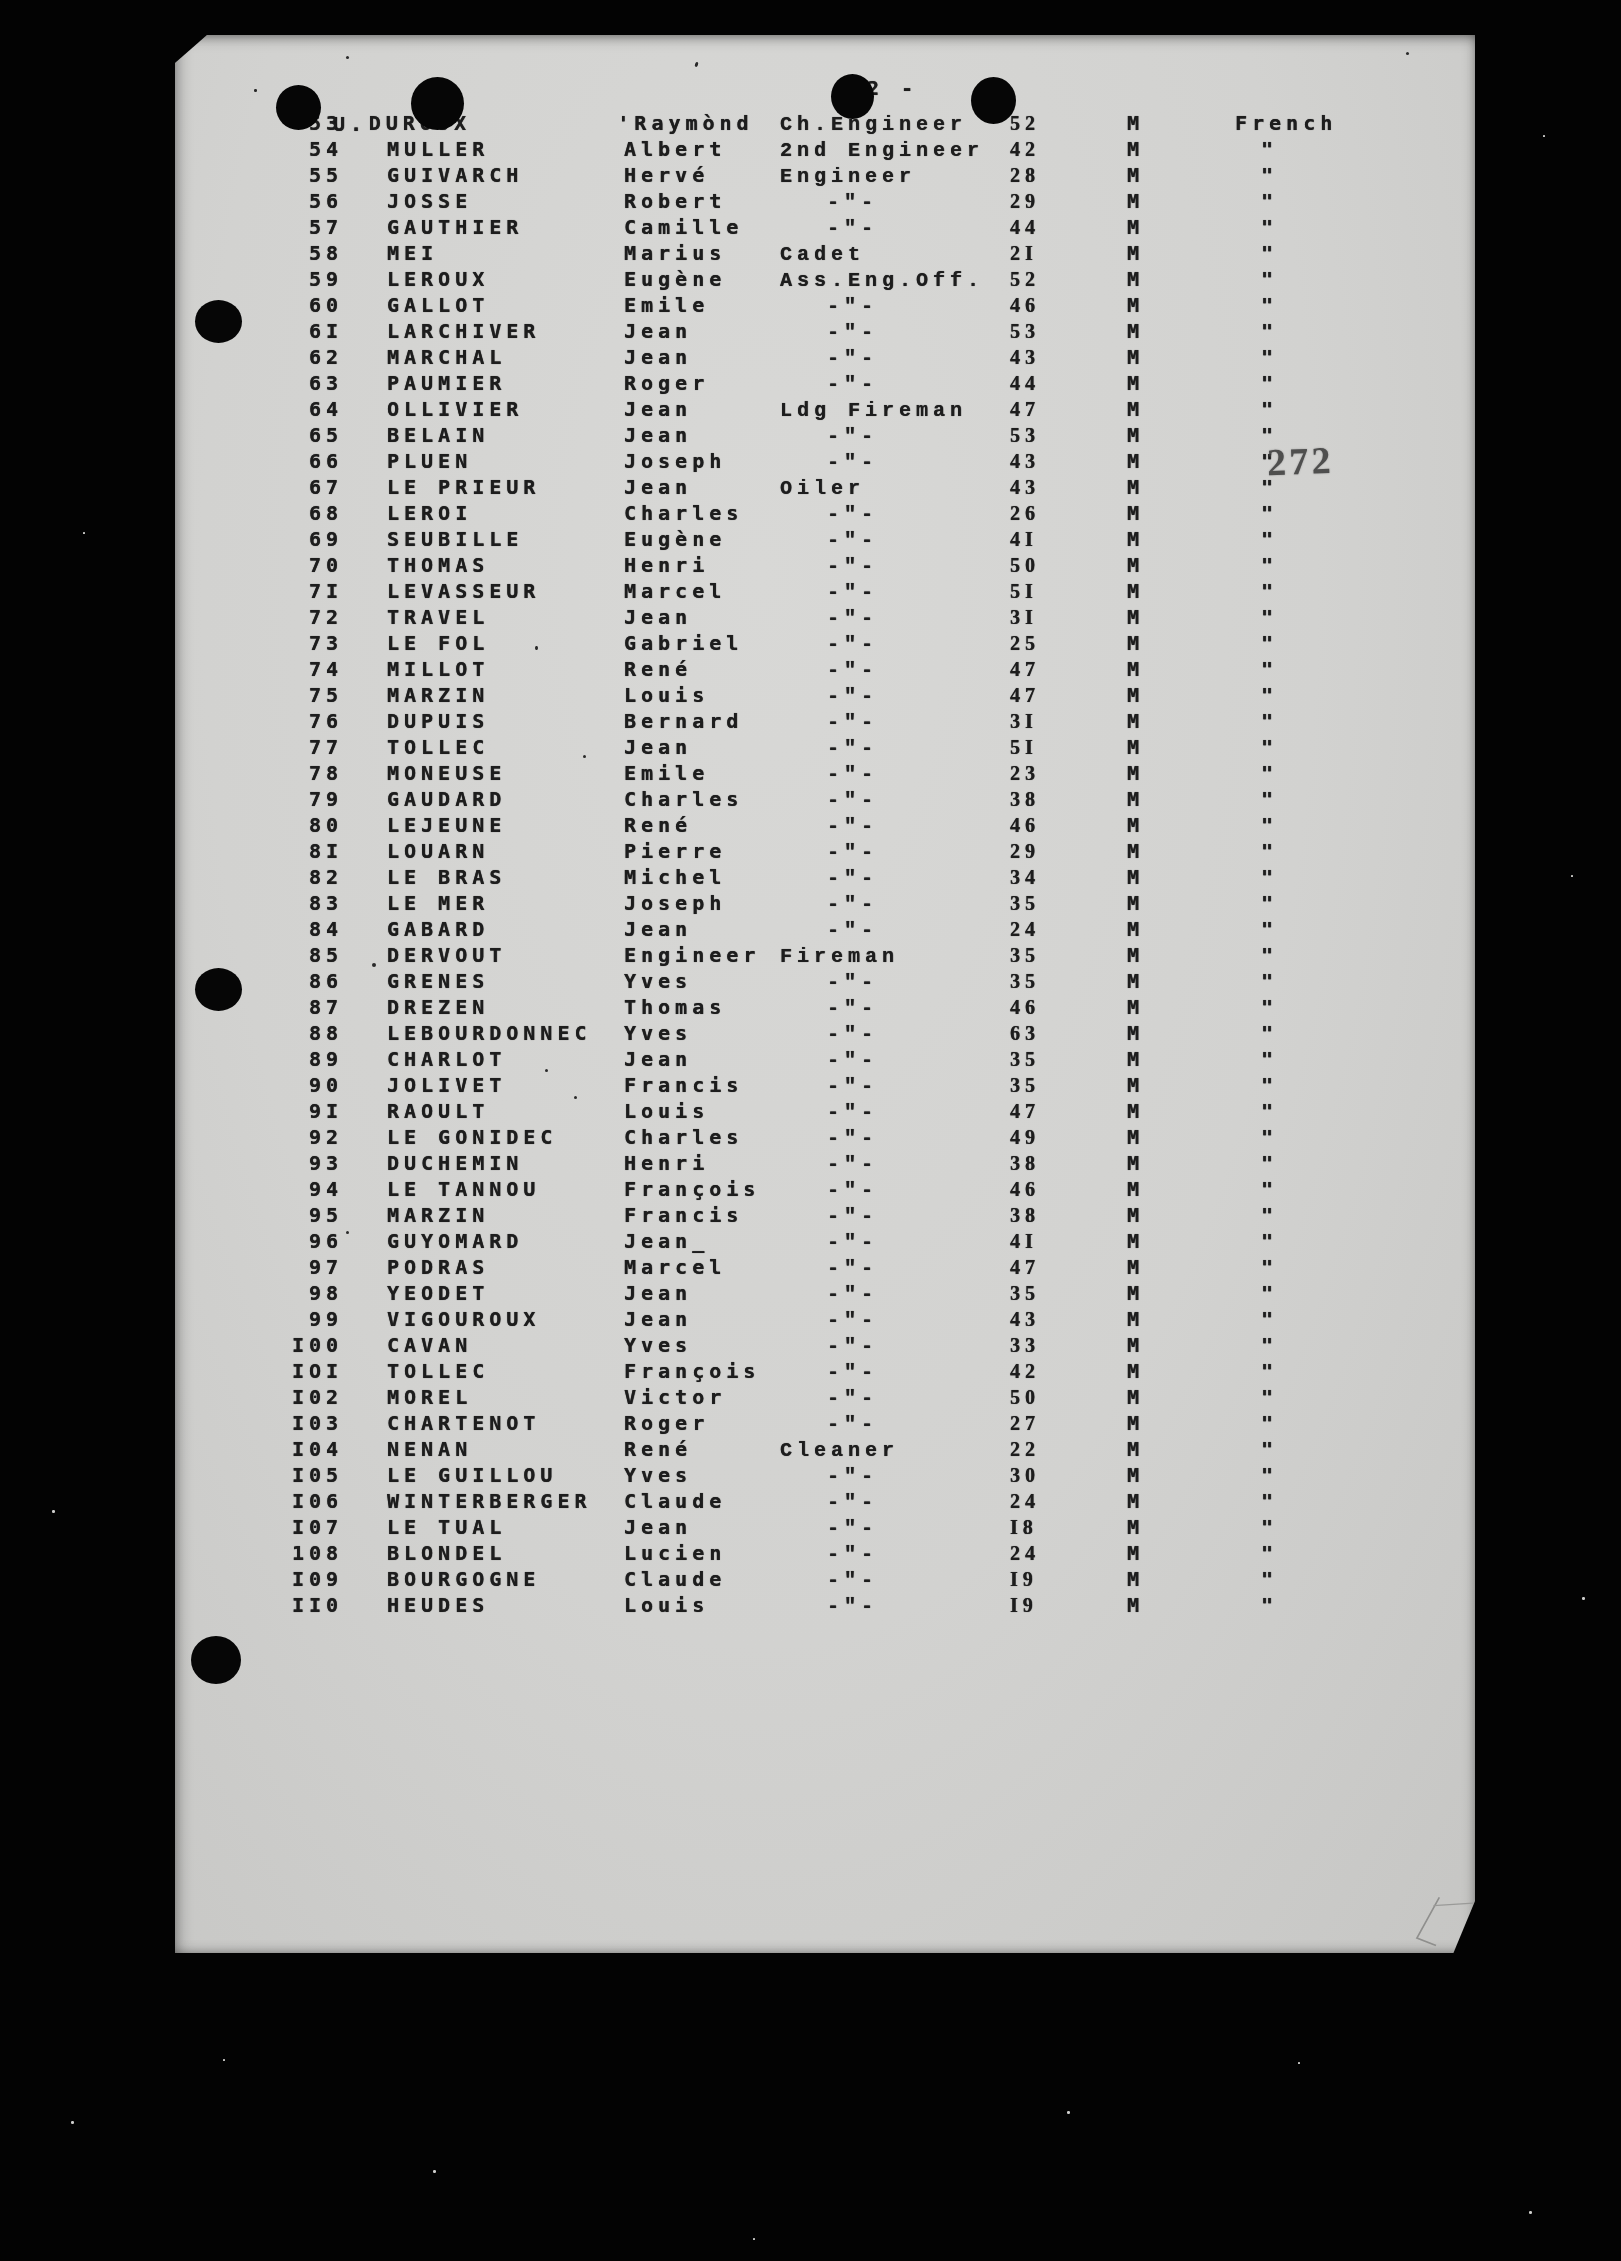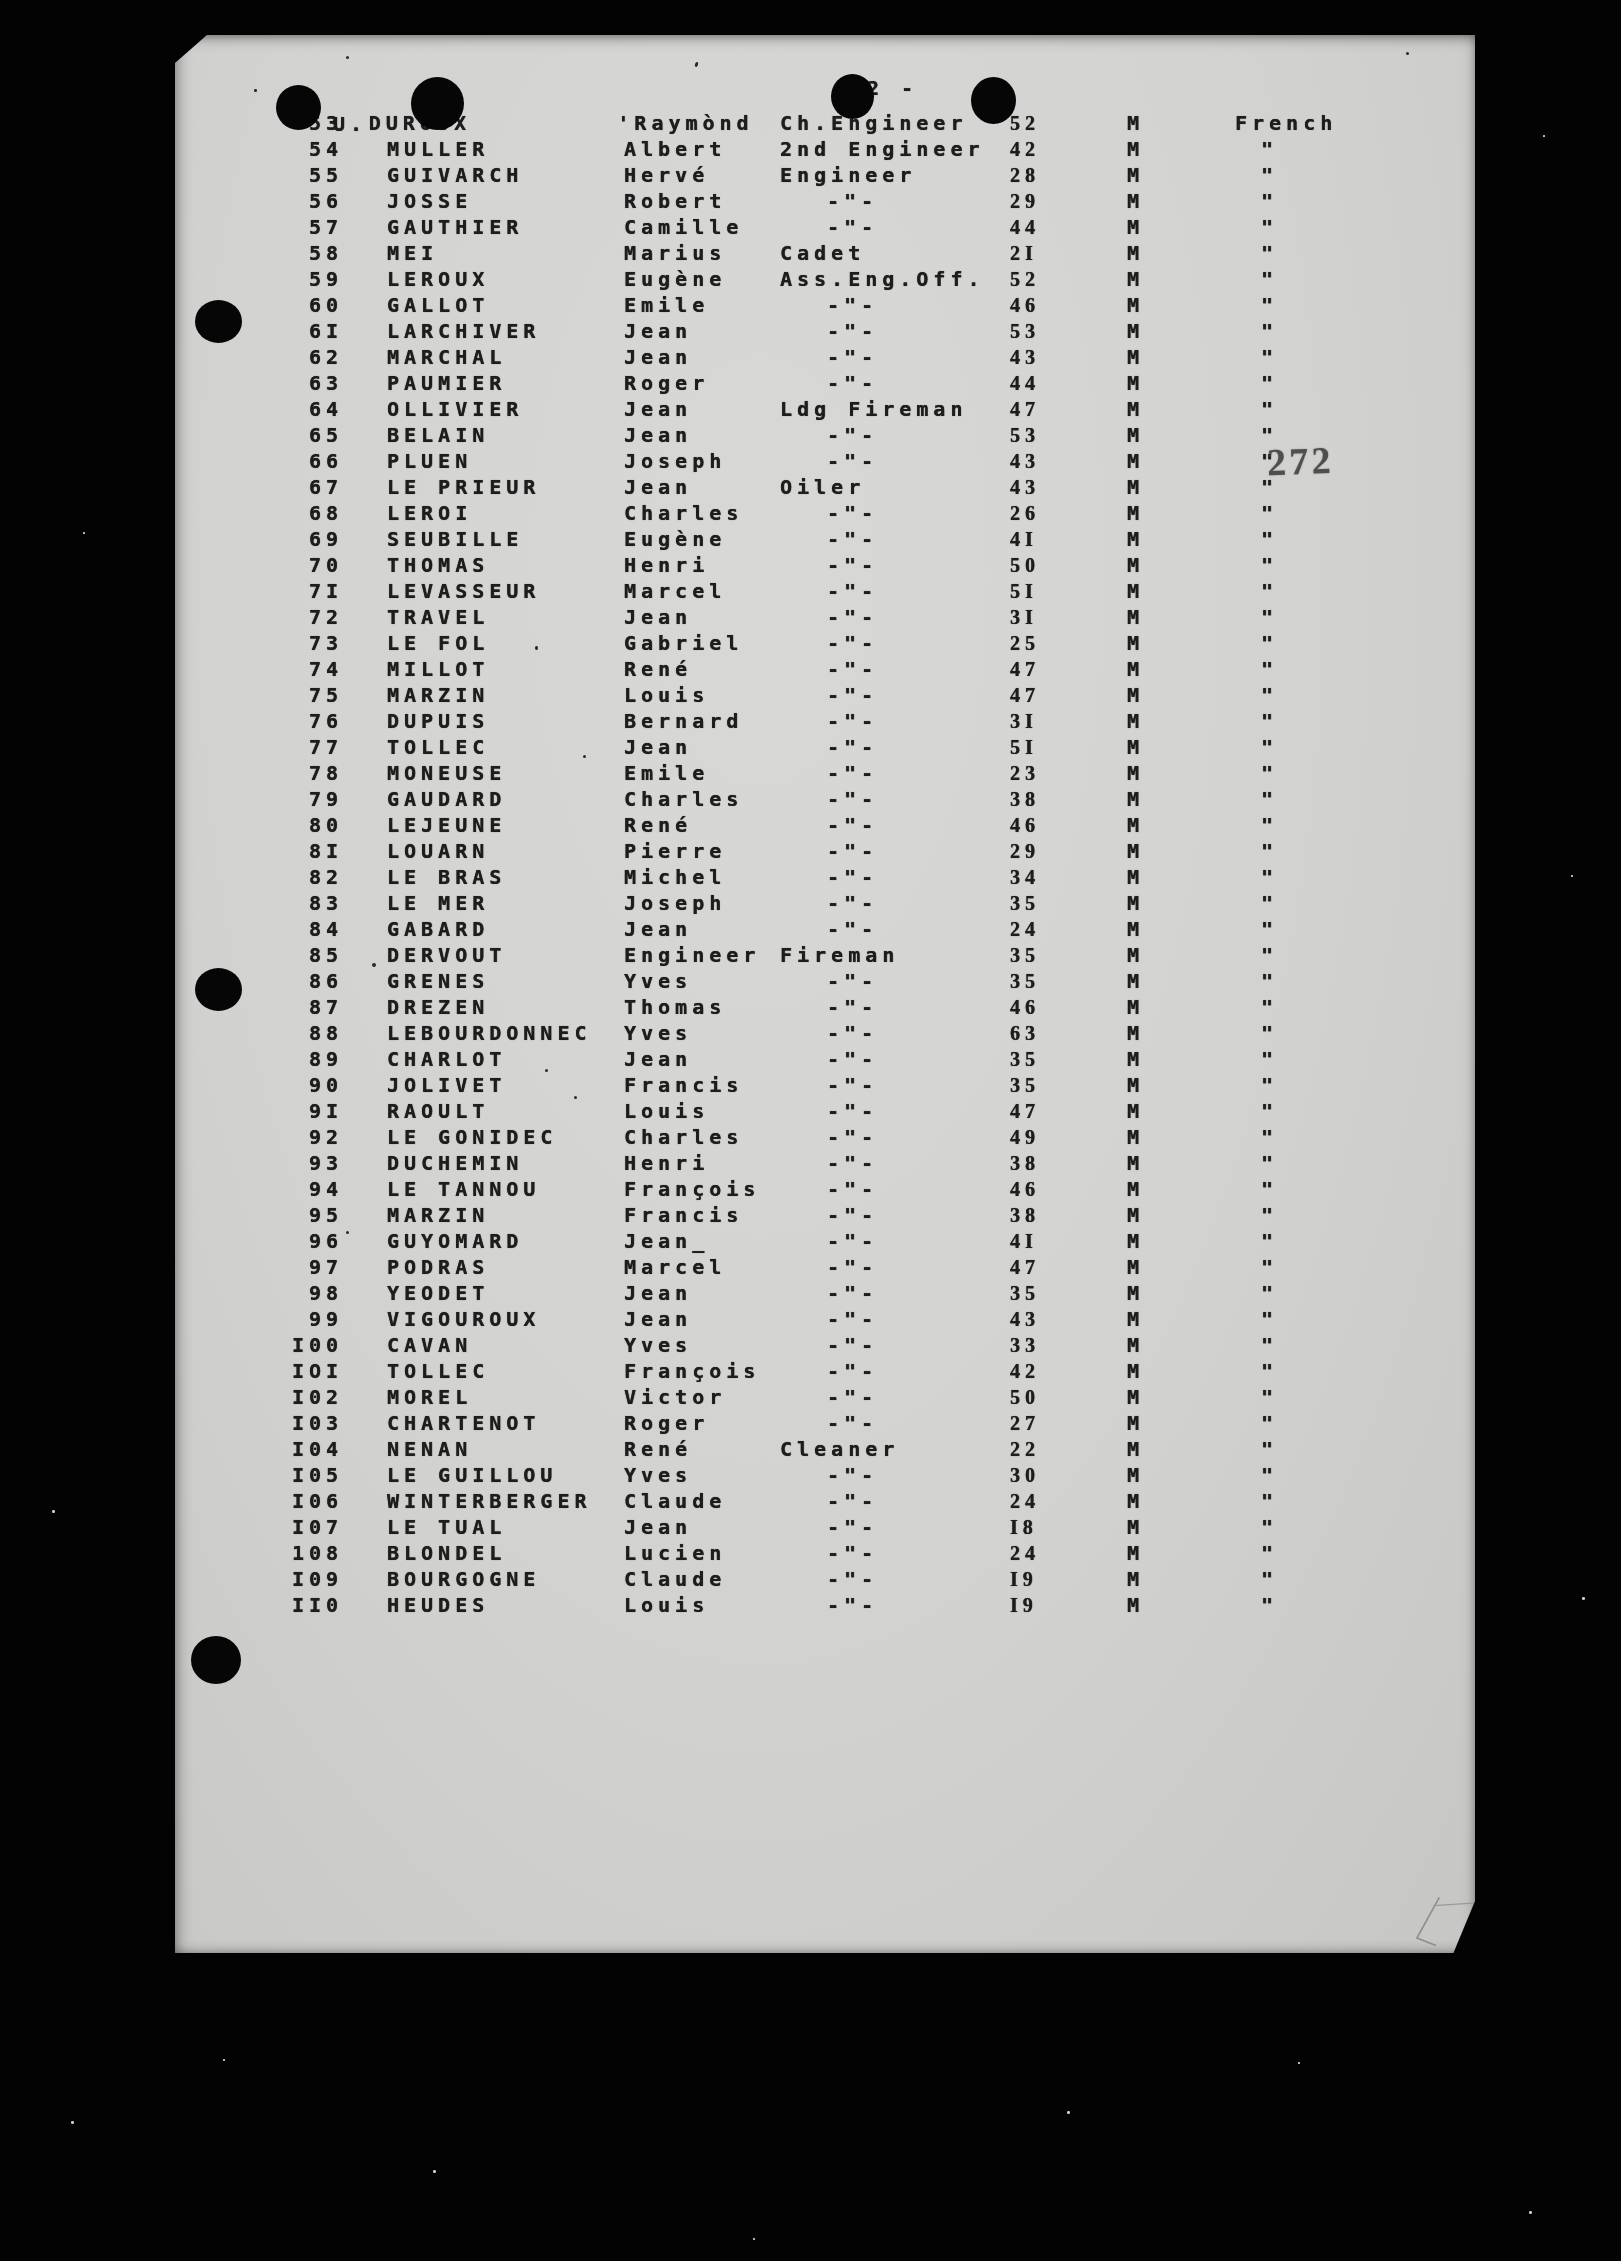--- a/index.html
+++ b/index.html
@@ -18,21 +18,21 @@
          text-shadow:0 0 0.8px rgba(10,10,10,.75), 0.4px 0.4px 0 rgba(30,30,30,.35);
          white-space:pre;}
   .page-number{position:absolute;left:605px;top:41px;width:191px;text-align:center;}
   
   .rows{position:absolute;left:108px;top:75px;width:1098px;}
   .row{display:flex;height:26px;line-height:26px;align-items:baseline;}
   .c{display:block;line-height:26px;}
   .num{width:60px;text-align:right;}
   .sur{width:237px;margin-left:44px;}
   .fn{width:156px;}
-  .occ{width:230px;}
+  .occ{width:230px;font-family:Liberation Mono, monospace;}
   .age{width:57px;font-family:Liberation Serif, serif;}
   .sex{width:37px;margin-left:60px;}
   .nat{width:133px;margin-left:71px;}
   .occ-ditto{display:inline-block;margin-left:47px;}
   .nat-ditto{display:inline-block;margin-left:26px;}
   .row:first-child .sur span{position:relative;left:-18.3px;}
   .row:first-child .fn span{position:relative;left:-6.7px;}
   
   .stamp{position:absolute;left:1092px;top:404px;font-family:"Liberation Serif", serif;
          font-size:38px;font-weight:700;color:#3d3d3d;letter-spacing:3.3px;

